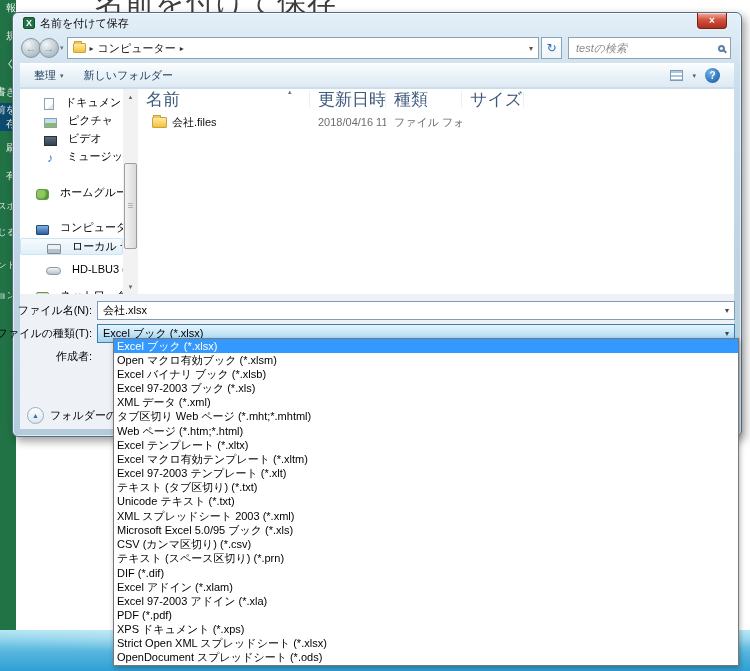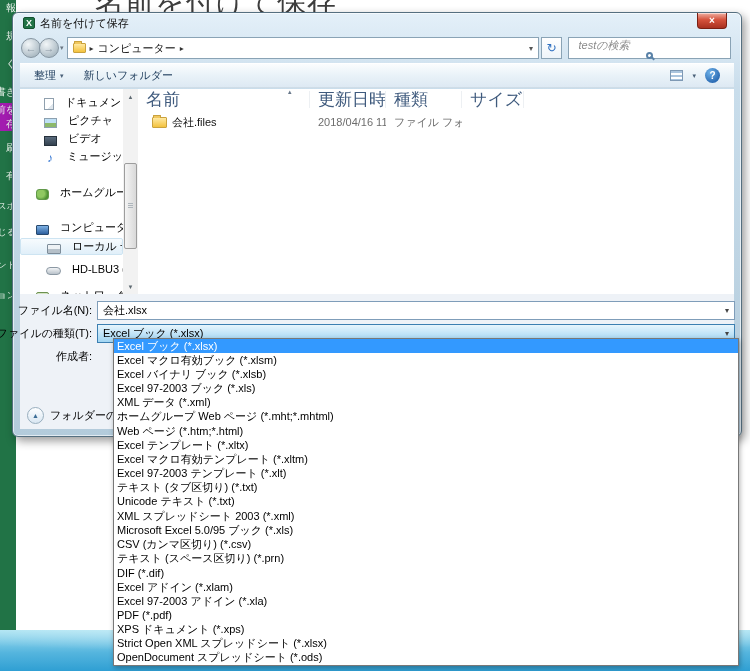--- a/index.html
+++ b/index.html
@@ -6,21 +6,21 @@
     font-family:"Liberation Sans","DejaVu Sans",sans-serif;background:#fff;position:relative;}
   *{box-sizing:border-box;}
 
   
   .bs-title{position:absolute;left:95px;top:-17px;font-size:29px;color:#3d3d3d;
     letter-spacing:1px;white-space:nowrap;z-index:0;}
   .bs-strip{position:absolute;left:0;top:0;width:16px;height:630px;background:#217346;z-index:1;overflow:hidden;}
   .bs-frag{position:absolute;right:0;width:16px;height:13px;line-height:13px;font-size:10px;
     color:#eaf3ec;white-space:nowrap;direction:rtl;overflow:hidden;}
   .bs-frag.small{font-size:9px;}
-  .bs-frag.sel{background:#a21caf;height:14px;}
+  .bs-frag.sel{background:#0c4a6e;height:14px;}
   .desktop-band{position:absolute;left:0;right:0;top:630px;height:41px;z-index:2;
     background:linear-gradient(180deg,#a7e2f2 0%,#55b5de 55%,#2f9fd3 100%);}
   .desktop-band::before{content:'';position:absolute;inset:0;
     background:radial-gradient(120% 95% at 52% 0%,rgba(255,255,255,.55),rgba(255,255,255,0) 60%);}
 
   
   .dialog{position:absolute;left:12px;top:12px;width:730px;height:425px;z-index:10;
     background:linear-gradient(180deg,#e4f0f9 0%,#c9ddeb 18%,#b3cbdb 100%);
     border:1px solid #556f80;border-radius:6px;
     box-shadow:inset 0 0 0 1px rgba(255,255,255,.6),3px 4px 10px rgba(0,0,0,.4);}
@@ -40,21 +40,21 @@
     color:#8d9aa5;font-size:11px;display:flex;align-items:center;justify-content:center;}
   .circ.fwd{margin-left:-2px;}
   .hist-chevron{font-size:7px;color:#6a7682;margin:0 3px 0 1px;}
   .breadcrumb{flex:1;height:22px;background:#fff;border:1px solid #8aa3b5;display:flex;
     align-items:center;gap:4px;padding:0 5px;font-size:11px;color:#111;}
   .crumb-sep{font-size:8px;color:#333;}
   .bc-arrow{margin-left:auto;font-size:8px;color:#555;}
   .btn-refresh{width:21px;height:22px;margin-left:2px;background:linear-gradient(180deg,#fff,#eef4f9);
     border:1px solid #8aa3b5;color:#2e6fc0;font-size:12px;display:flex;align-items:center;justify-content:center;}
   .searchbox{width:163px;height:22px;margin-left:6px;background:#fff;border:1px solid #8aa3b5;
-    display:flex;align-items:center;padding:0 5px;flex-direction:column;}
+    display:flex;align-items:center;padding:0 5px;}
   .searchbox input{flex:1;border:none;outline:none;font-size:11px;font-family:inherit;min-width:0;background:transparent;}
   .searchbox input::placeholder{color:#8a8a8a;font-style:italic;}
   .mag{width:7px;height:7px;border:2px solid #5a82a8;border-radius:50%;position:relative;flex:0 0 auto;}
   .mag::after{content:'';position:absolute;width:5px;height:2px;background:#5a82a8;
     transform:rotate(45deg);right:-4px;bottom:-2px;}
 
   .row-toolbar{position:absolute;top:50px;left:7px;right:7px;height:25px;
     background:linear-gradient(180deg,#fbfdfe,#e9f2f8 50%,#dde9f3);
     border-top:1px solid #fff;border-bottom:1px solid #cfdce6;
     display:flex;align-items:center;gap:20px;padding:0 14px;font-size:11px;color:#1e3c5c;}
@@ -283,25 +283,25 @@
   </div>
 
   <div class="row-hide">
     <span class="hide-circ">▲</span>
     <span>フォルダーの非表</span>
   </div>
 </div>
 
 <div class="dropdown">
     <div class="dd-item sel">Excel ブック (*.xlsx)</div>
-    <div class="dd-item">Excel マクロ有効ブック (*.xlsm)</div>
+    <div class="dd-item">Open マクロ有効ブック (*.xlsm)</div>
     <div class="dd-item">Excel バイナリ ブック (*.xlsb)</div>
     <div class="dd-item">Excel 97-2003 ブック (*.xls)</div>
     <div class="dd-item">XML データ (*.xml)</div>
-    <div class="dd-item">ホームグループ Web ページ (*.mht;*.mhtml)</div>
+    <div class="dd-item">タブ区切り Web ページ (*.mht;*.mhtml)</div>
     <div class="dd-item">Web ページ (*.htm;*.html)</div>
     <div class="dd-item">Excel テンプレート (*.xltx)</div>
     <div class="dd-item">Excel マクロ有効テンプレート (*.xltm)</div>
     <div class="dd-item">Excel 97-2003 テンプレート (*.xlt)</div>
     <div class="dd-item">テキスト (タブ区切り) (*.txt)</div>
     <div class="dd-item">Unicode テキスト (*.txt)</div>
     <div class="dd-item">XML スプレッドシート 2003 (*.xml)</div>
     <div class="dd-item">Microsoft Excel 5.0/95 ブック (*.xls)</div>
     <div class="dd-item">CSV (カンマ区切り) (*.csv)</div>
     <div class="dd-item">テキスト (スペース区切り) (*.prn)</div>

